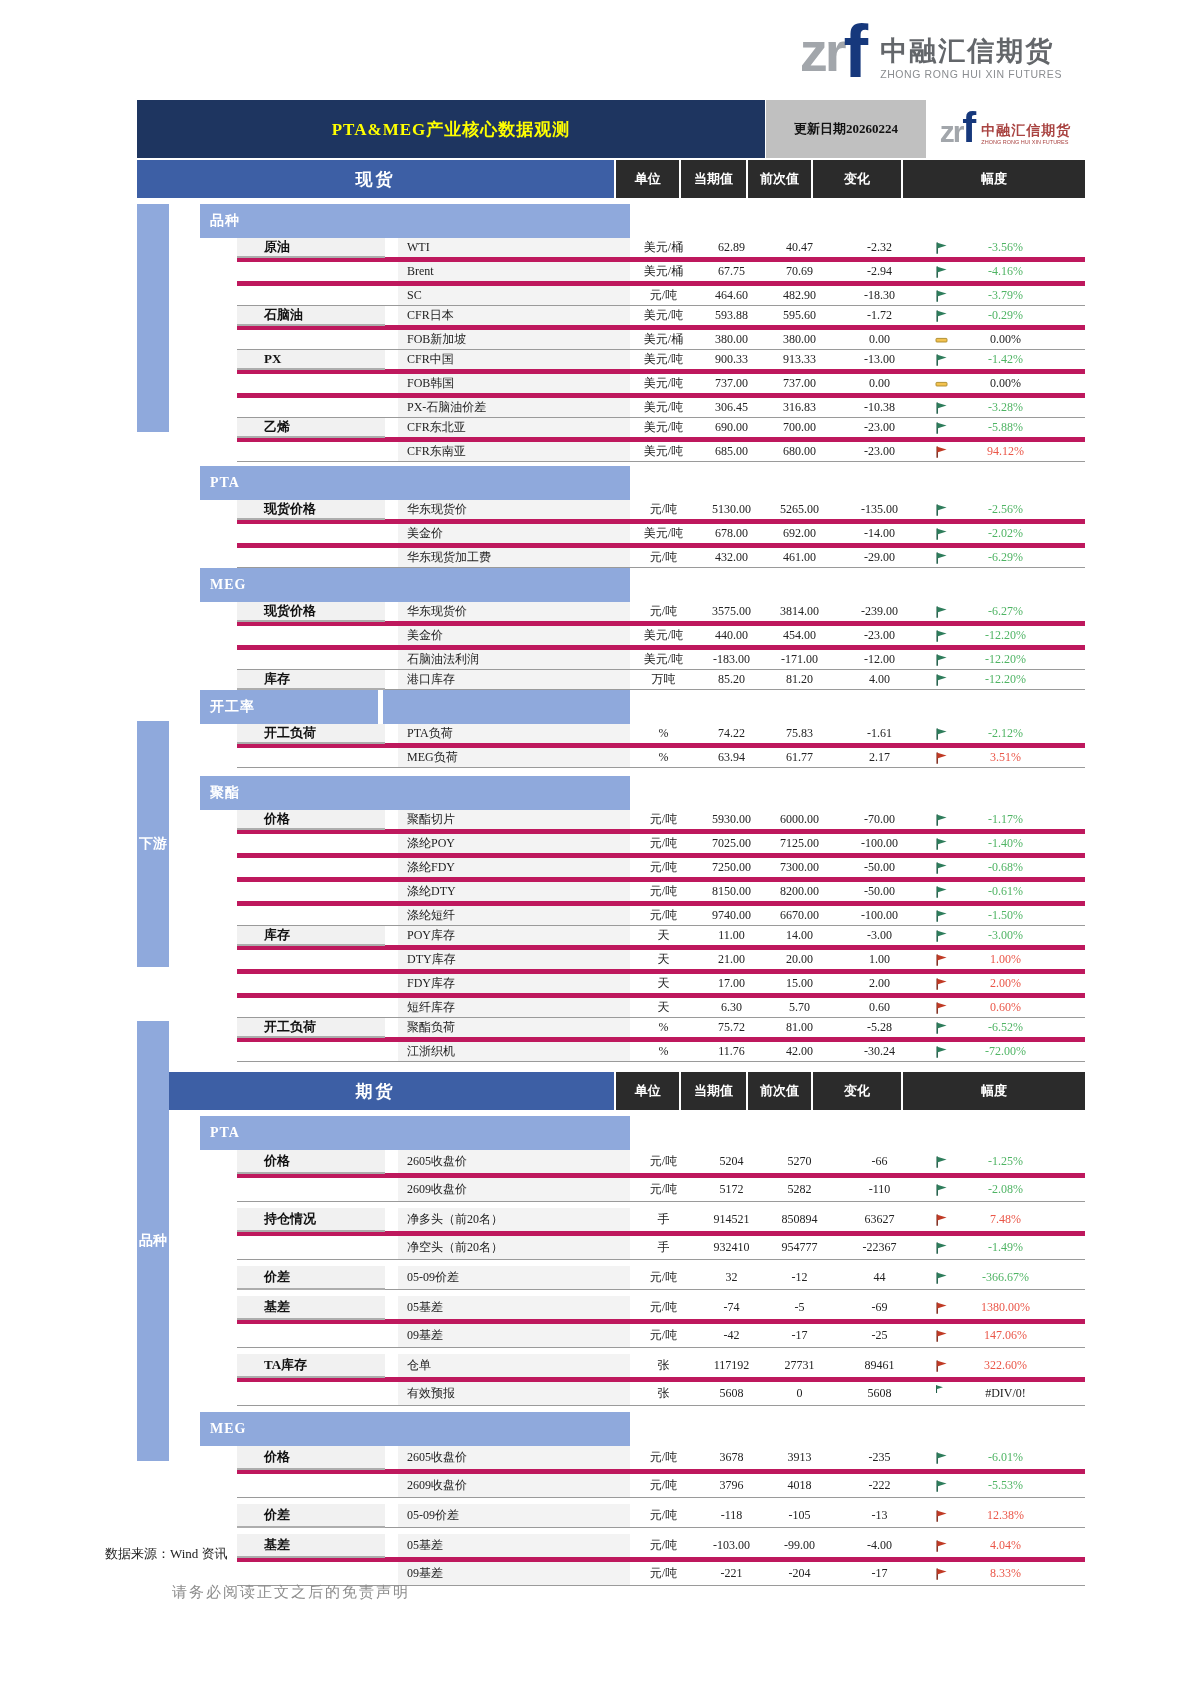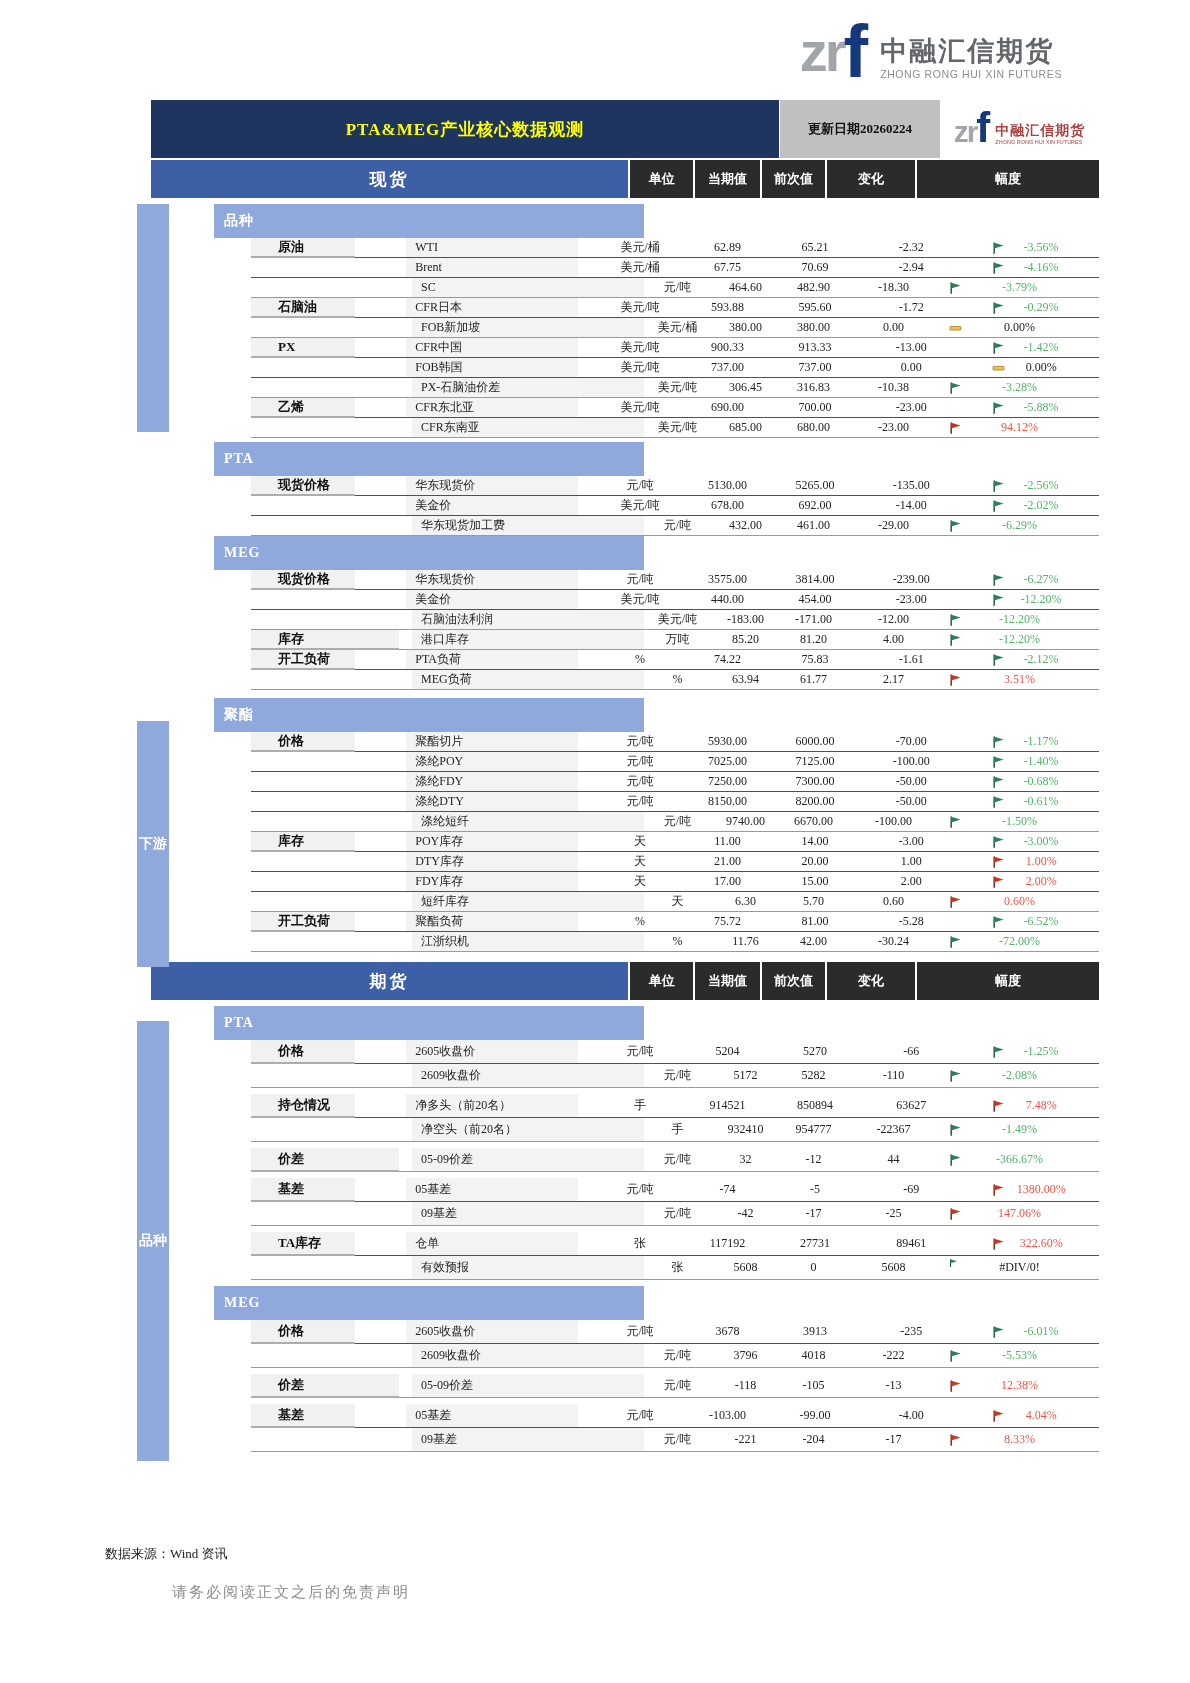--- a/index.html
+++ b/index.html
@@ -9,21 +9,21 @@
   
   .toplogo{position:absolute;top:22px;right:128px;display:flex;align-items:center;gap:12px;
            font-family:"Liberation Sans",sans-serif;}
   .toplogo .zr{color:var(--logo_gray);font-size:56px;font-weight:bold;letter-spacing:-3px;line-height:1;}
   .toplogo .f{color:var(--logo_navy);font-size:74px;font-weight:bold;line-height:.8;vertical-align:-6px;}
   .toplogo .txt{display:flex;flex-direction:column;margin-top:14px;}
   .toplogo .cn{color:#63666a;font-size:27px;font-weight:bold;letter-spacing:2px;line-height:1.1;}
   .toplogo .en{color:#8a8d90;font-size:10.5px;letter-spacing:.6px;margin-top:2px;}
 
   
-  .main{position:absolute;left:151px;top:100px;width:948px;}
+  .main{position:absolute;left:137px;top:100px;width:948px;}
   .titlerow{display:flex;height:58px;}
   .t-navy{width:628px;background:var(--navy);color:var(--yellow);font-size:17px;font-weight:bold;
           display:flex;align-items:center;justify-content:center;letter-spacing:1px;}
   .t-date{width:160px;background:var(--date_bg);color:#111;font-size:13px;font-weight:bold;
           display:flex;align-items:center;justify-content:center;margin-left:1px;}
   .t-logo{flex:1;background:#fff;display:flex;align-items:center;justify-content:center;gap:5px;
           font-family:"Liberation Sans",sans-serif;}
   .t-logo .zr{font-size:30px;color:var(--logo_gray);font-weight:bold;letter-spacing:-2px;line-height:1;}
   .t-logo .f{font-size:42px;color:var(--logo_navy);font-weight:bold;line-height:.8;}
   .t-logo .txt{display:flex;flex-direction:column;margin-top:10px;}
@@ -41,21 +41,21 @@
   .band{height:34px;display:flex;margin-left:63px;width:430px;}
   .band .b1{flex:1;background:var(--band);color:#fff;font-weight:bold;font-size:14px;
             display:flex;align-items:center;padding-left:10px;letter-spacing:1px;box-sizing:border-box;}
   .band.split .b1{flex:none;width:178px;}
   .band .b2{flex:1;background:var(--band);margin-left:5px;}
 
   .group{margin-left:100px;width:848px;border-bottom:1px solid #9a9a9a;}
   .futures .group{margin-bottom:6px;}
   .row{display:flex;align-items:stretch;height:19px;}
   .futures .row{height:23px;}
-  .row:not(:last-child){border-bottom:1px solid #be185d;gap:38px;}
+  .row:not(:last-child){border-bottom:5px solid #be185d;}
   .c-label{width:161px;position:relative;box-sizing:border-box;}
   .labelbox{position:absolute;left:0;top:0;right:13px;bottom:-1px;background:#f1f1f1;
             border-bottom:2px solid #adadad;font-weight:bold;font-size:13px;color:#111;
             display:flex;align-items:center;padding-left:27px;box-sizing:border-box;}
   .c-item{width:232px;background:#f3f3f3;font-size:12px;color:#222;display:flex;align-items:center;
           padding-left:9px;box-sizing:border-box;}
   .c-unit{width:67px;}.c-cur{width:69px;}.c-prev{width:67px;}.c-chg{width:93px;}
   .c-unit,.c-cur,.c-prev,.c-chg{display:flex;align-items:center;justify-content:center;
           font-size:12px;color:#222;}
   .c-amp{width:159px;position:relative;display:flex;align-items:center;}
@@ -119,21 +119,21 @@
             <div class="b1">品种</div>
           </div>
           <div class="group">
             <div class="row">
               <div class="c-label">
                 <div class="labelbox">原油</div>
               </div>
               <div class="c-item">WTI</div>
               <div class="c-unit">美元/桶</div>
               <div class="c-cur">62.89</div>
-              <div class="c-prev">65.21</div>
+              <div class="c-prev">40.47</div>
               <div class="c-chg">-2.32</div>
               <div class="c-amp">
                 <span class="flag">
                   <svg width="13" height="13" viewBox="0 0 13 13">
                     <path d="M2.2 1 L2.2 12.2" stroke="#1F5C47" stroke-width="1.5"></path>
                     <path d="M2.2 1.2 L11.6 4.0 L2.2 6.9 Z" fill="#2E7D5B"></path>
                   </svg>
                 </span>
                 <span class="ampv amp-green">-3.56%</span>
               </div>
@@ -431,20 +431,24 @@
               <div class="c-amp">
                 <span class="flag">
                   <svg width="13" height="13" viewBox="0 0 13 13">
                     <path d="M2.2 1 L2.2 12.2" stroke="#1F5C47" stroke-width="1.5"></path>
                     <path d="M2.2 1.2 L11.6 4.0 L2.2 6.9 Z" fill="#2E7D5B"></path>
                   </svg>
                 </span>
                 <span class="ampv amp-green">-12.20%</span>
               </div>
             </div>
+          </div>
+          <div class="band split">
+            <div class="b1">开工率</div>
+            <div class="b2"></div>
           </div>
           <div class="group">
             <div class="row">
               <div class="c-label">
                 <div class="labelbox">开工负荷</div>
               </div>
               <div class="c-item">PTA负荷</div>
               <div class="c-unit">%</div>
               <div class="c-cur">74.22</div>
               <div class="c-prev">75.83</div>

